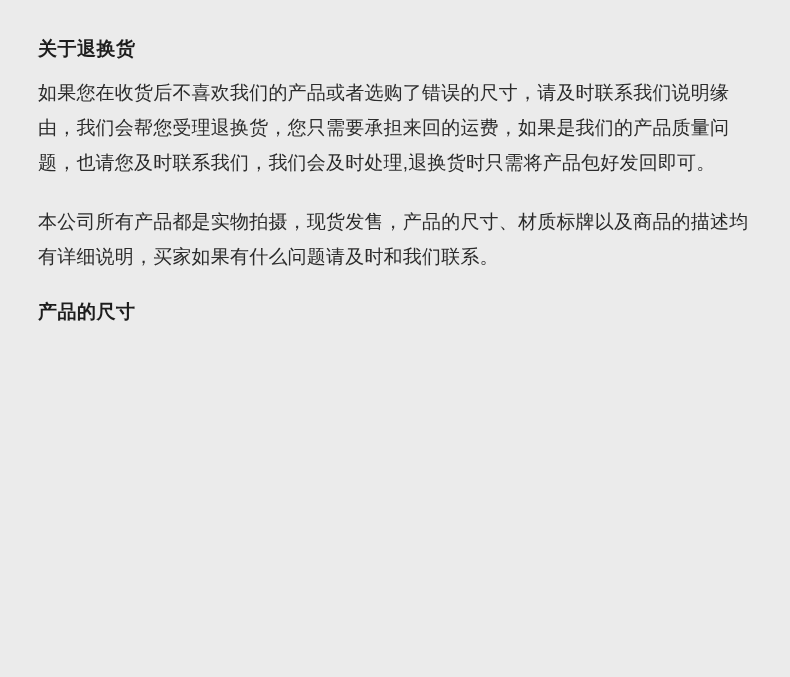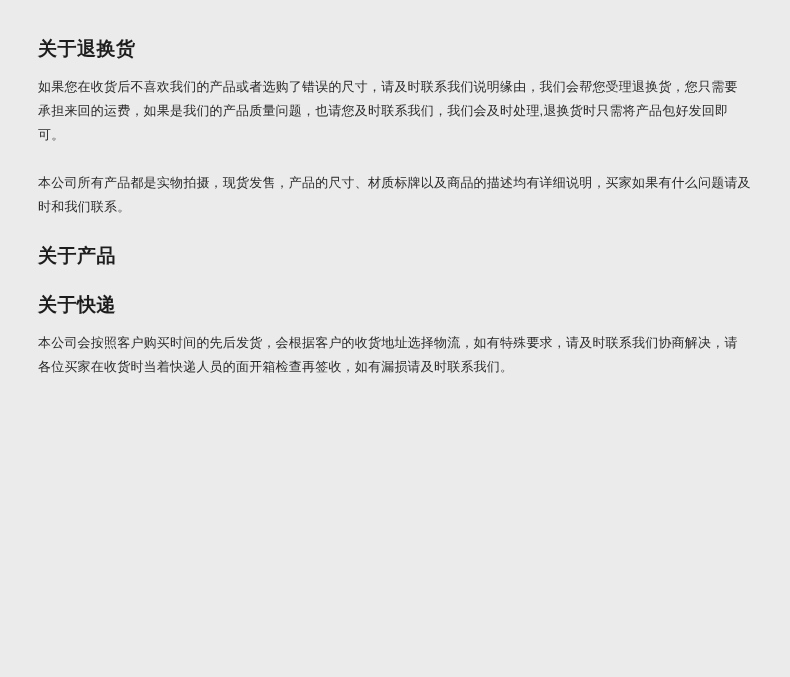--- a/index.html
+++ b/index.html
@@ -29,21 +29,21 @@
     font-weight: bold;
     letter-spacing: 0.5px;
     color: #1d1d1d;
     margin: 0 0 14px 0;
     line-height: 1.2;
   }
   .section + .section .section-title {
     margin-top: 26px;
   }
   .section-body {
-    font-size: 13px;
+    font-size: 19px;
     line-height: 1.85;
     color: #2b2b2b;
     margin: 0;
     max-width: 700px;
     letter-spacing: 0.2px;
   }
   .sec-refund .section-title { margin-top: 0; }
   .sec-product .section-body { max-width: 720px; margin-top: 24px; }
   .sec-color .section-body { max-width: 715px; }
   .sec-express .section-body { max-width: 700px; }
@@ -56,21 +56,17 @@
   <div class="section sec-refund">
     <h2 class="section-title">关于退换货</h2>
     <p class="section-body">如果您在收货后不喜欢我们的产品或者选购了错误的尺寸，请及时联系我们说明缘由，我们会帮您受理退换货，您只需要承担来回的运费，如果是我们的产品质量问题，也请您及时联系我们，我们会及时处理,退换货时只需将产品包好发回即可。</p>
   </div>
 
   <div class="section sec-product">
     <p class="section-body">本公司所有产品都是实物拍摄，现货发售，产品的尺寸、材质标牌以及商品的描述均有详细说明，买家如果有什么问题请及时和我们联系。</p>
   </div>
 
   <div class="section sec-color">
-    <h2 class="section-title">关于产品</h2>
+    <h2 class="section-title">产品的尺寸</h2>
   </div>
 
-  <div class="section sec-express">
-    <h2 class="section-title">关于快递</h2>
-    <p class="section-body">本公司会按照客户购买时间的先后发货，会根据客户的收货地址选择物流，如有特殊要求，请及时联系我们协商解决，请各位买家在收货时当着快递人员的面开箱检查再签收，如有漏损请及时联系我们。</p>
-  </div>
 
 </div>
 
 </body></html>

